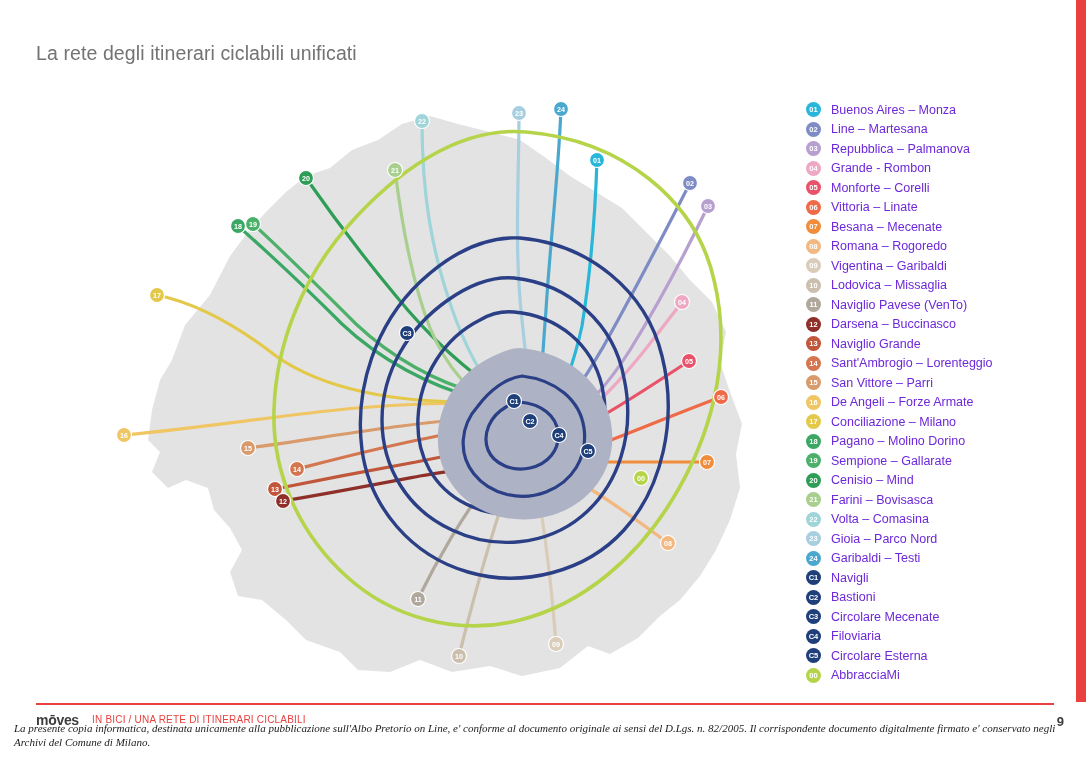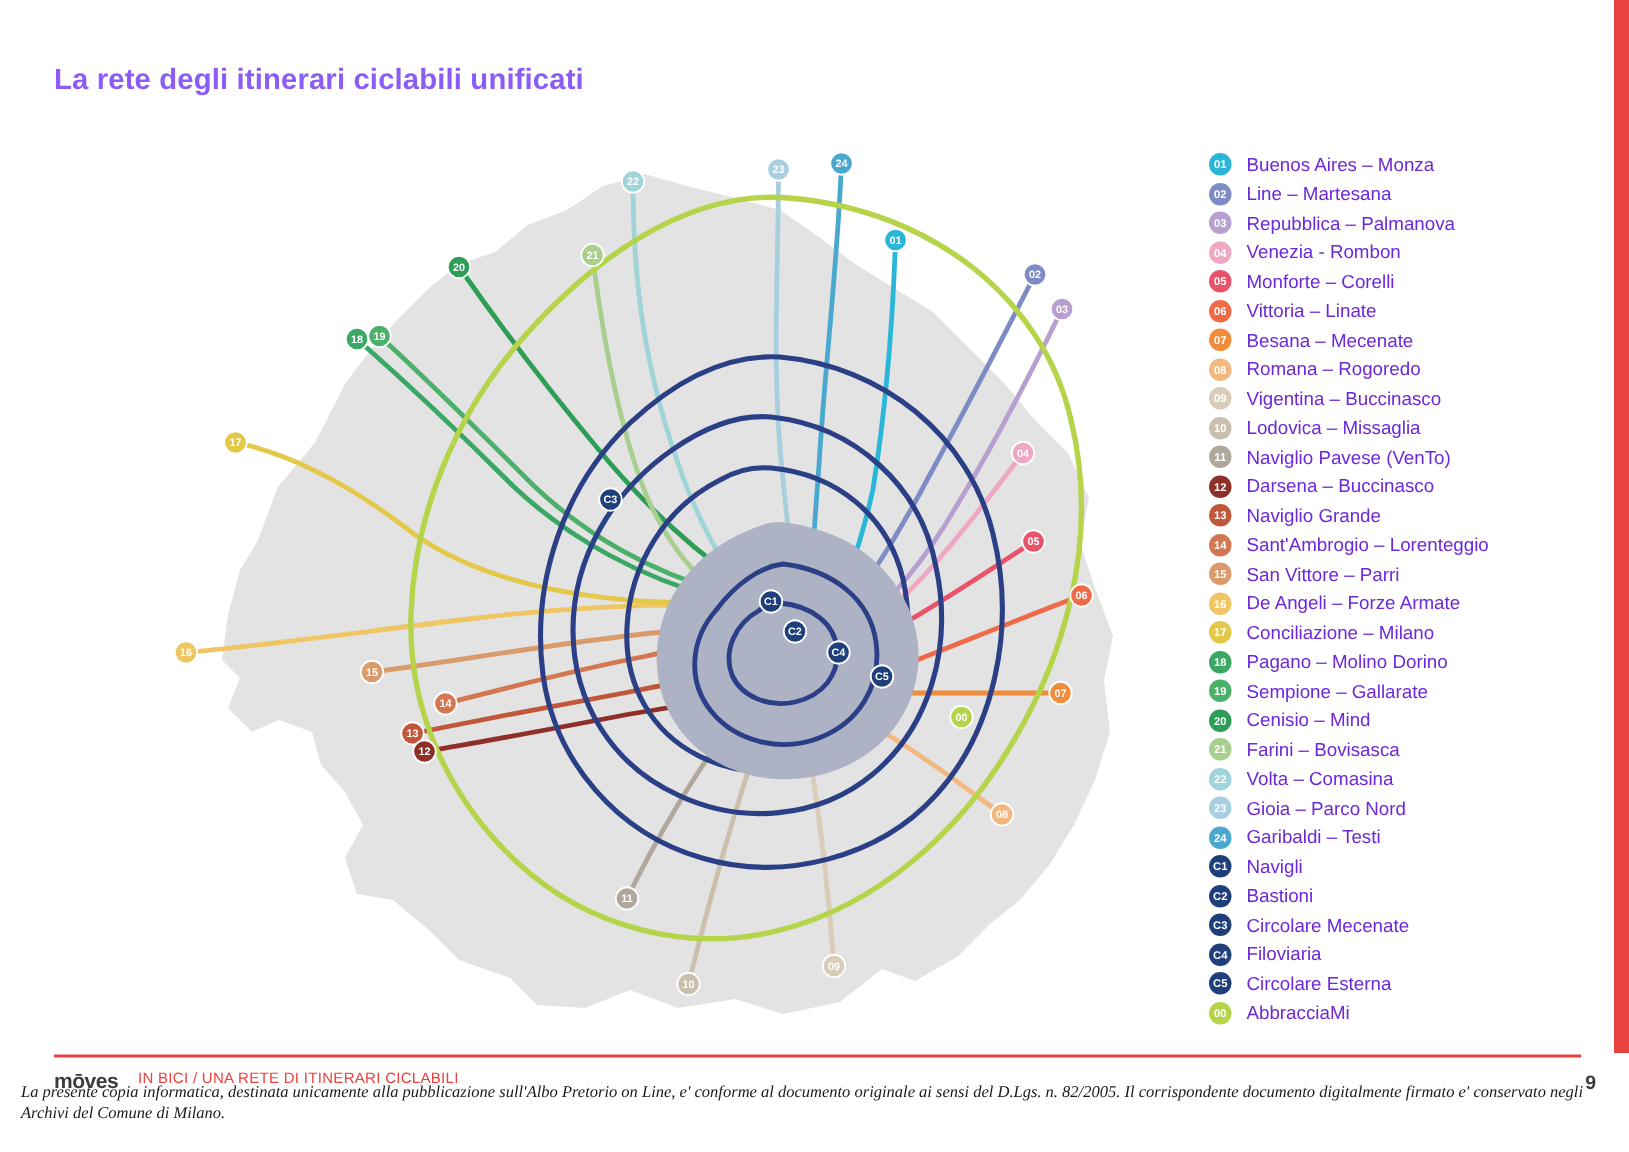--- a/index.html
+++ b/index.html
@@ -29,22 +29,22 @@
     top: 0;
     width: 10px;
     height: 702px;
     background: #e8413f;
   }
   .title {
     position: absolute;
     left: 36px;
     top: 42px;
     font-size: 19.5px;
-    font-weight: bold;
-    color: #8b5cf6;
+    font-weight: normal;
+    color: #737373;
     letter-spacing: 0.1px;
   }
   
   .map-wrap {
     position: absolute;
     left: 90px;
     top: 80px;
     width: 690px;
     height: 600px;
   }
@@ -365,41 +365,41 @@
       <div class="legend-row">
         <span class="legend-badge" style="background: rgb(125, 140, 196);">02</span>
         <span class="legend-label">Line – Martesana</span>
       </div>
       <div class="legend-row">
         <span class="legend-badge" style="background: rgb(183, 159, 208);">03</span>
         <span class="legend-label">Repubblica – Palmanova</span>
       </div>
       <div class="legend-row">
         <span class="legend-badge" style="background: rgb(239, 168, 196);">04</span>
-        <span class="legend-label">Venezia - Rombon</span>
+        <span class="legend-label">Grande - Rombon</span>
       </div>
       <div class="legend-row">
         <span class="legend-badge" style="background: rgb(232, 83, 106);">05</span>
         <span class="legend-label">Monforte – Corelli</span>
       </div>
       <div class="legend-row">
         <span class="legend-badge" style="background: rgb(239, 106, 71);">06</span>
         <span class="legend-label">Vittoria – Linate</span>
       </div>
       <div class="legend-row">
         <span class="legend-badge" style="background: rgb(240, 140, 58);">07</span>
         <span class="legend-label">Besana – Mecenate</span>
       </div>
       <div class="legend-row">
         <span class="legend-badge" style="background: rgb(242, 184, 128);">08</span>
         <span class="legend-label">Romana – Rogoredo</span>
       </div>
       <div class="legend-row">
         <span class="legend-badge" style="background: rgb(217, 204, 184);">09</span>
-        <span class="legend-label">Vigentina – Buccinasco</span>
+        <span class="legend-label">Vigentina – Garibaldi</span>
       </div>
       <div class="legend-row">
         <span class="legend-badge" style="background: rgb(203, 191, 174);">10</span>
         <span class="legend-label">Lodovica – Missaglia</span>
       </div>
       <div class="legend-row">
         <span class="legend-badge" style="background: rgb(176, 168, 156);">11</span>
         <span class="legend-label">Naviglio Pavese (VenTo)</span>
       </div>
       <div class="legend-row">

